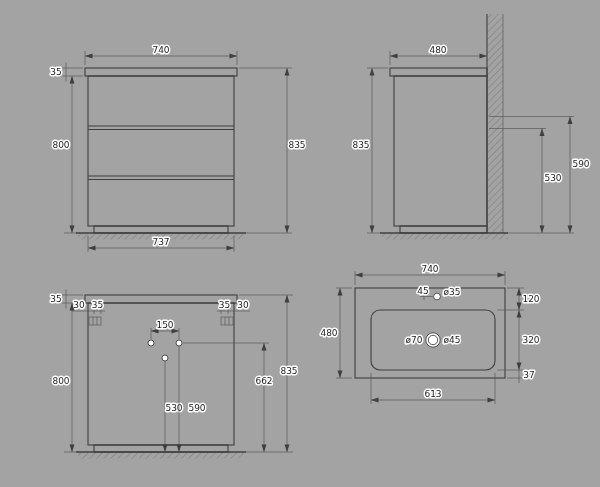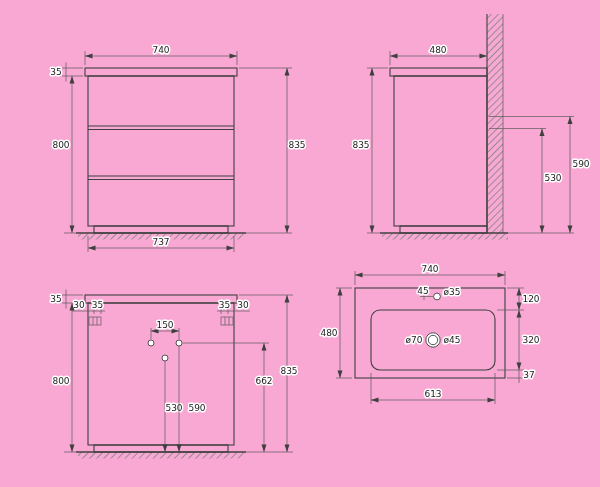--- a/index.html
+++ b/index.html
@@ -1,16 +1,16 @@
 <!DOCTYPE html>
 <html><head>
 <meta charset="utf-8">
 <style>
   html,body{margin:0;padding:0;background:#f6f6f6}
-  .stage{width:600px;height:487px;background:#f9a8d4;position:relative;overflow:hidden}
+  .stage{width:600px;height:487px;background:#a3a3a3;position:relative;overflow:hidden}
   svg{display:block}
   .ol{fill:none;stroke:#3f3f3f;stroke-width:1.1}
   .gl{fill:none;stroke:#3f3f3f;stroke-width:1.3}
   .th{fill:none;stroke:#5a5a5a;stroke-width:0.7}
   .hole{fill:#ffffff;stroke:#3f3f3f;stroke-width:0.9}
   text.dl{font-family:"DejaVu Sans",sans-serif;font-size:9px;fill:#1c1c1c;text-anchor:middle;
           paint-order:stroke;stroke:#ffffff;stroke-width:3px;stroke-linejoin:round}
 </style>
 </head>
 <body>

